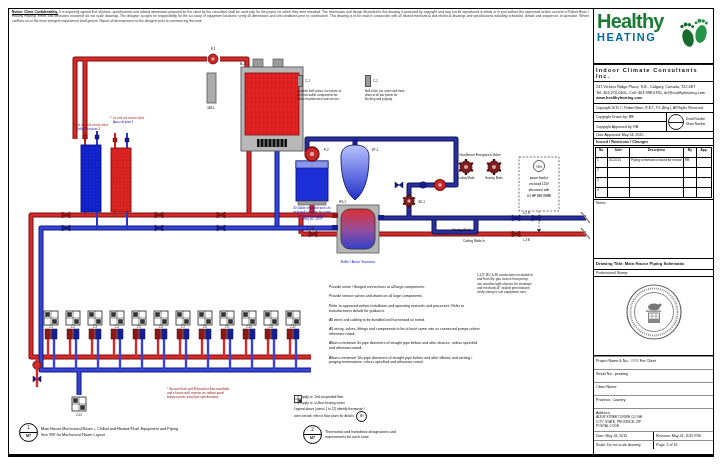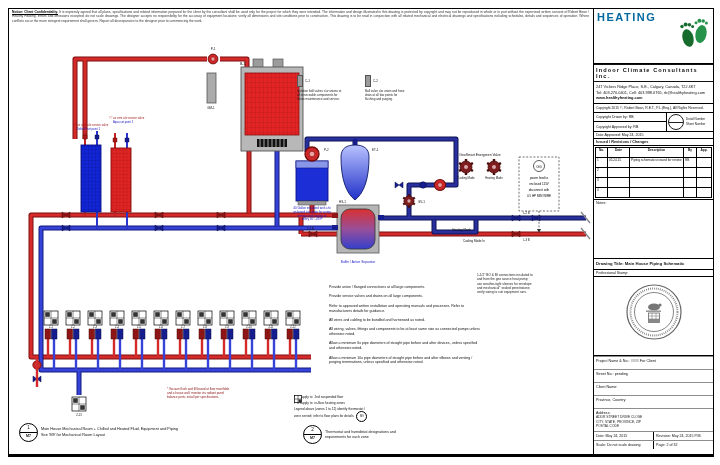--- a/index.html
+++ b/index.html
@@ -399,20 +399,21 @@
       <span>
         <div>Thermostat and humidistat designations and</div>
         <div>requirements for each zone</div>
       </span>
     </div>
   </div>
 
   <div class="tblock">
 
     <div class="tb-sec logo">
+      <div class="l1">Healthy</div>
       <div class="l2">HEATING</div>
       <svg class="foot" width="34" height="44">
         <g fill="#166b2d">
           <ellipse cx="11" cy="26" rx="5.5" ry="9" transform="rotate(-14 11 26)"></ellipse>
           <circle cx="5" cy="14.5" r="1.7"></circle>
             <circle cx="8.6" cy="12.6" r="2"></circle>
           <circle cx="12.4" cy="12.8" r="1.8"></circle>
             <circle cx="15.6" cy="14.6" r="1.5"></circle>
         </g>
         <g fill="#25934a">

